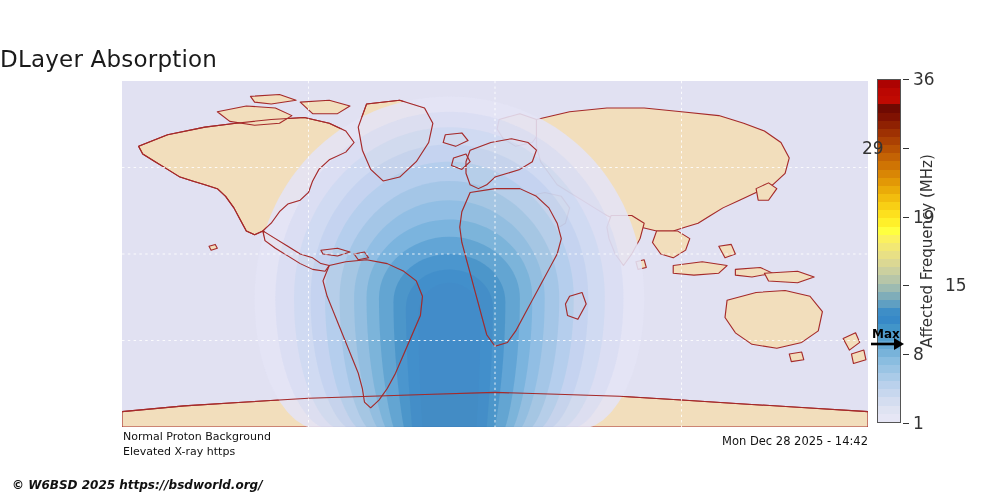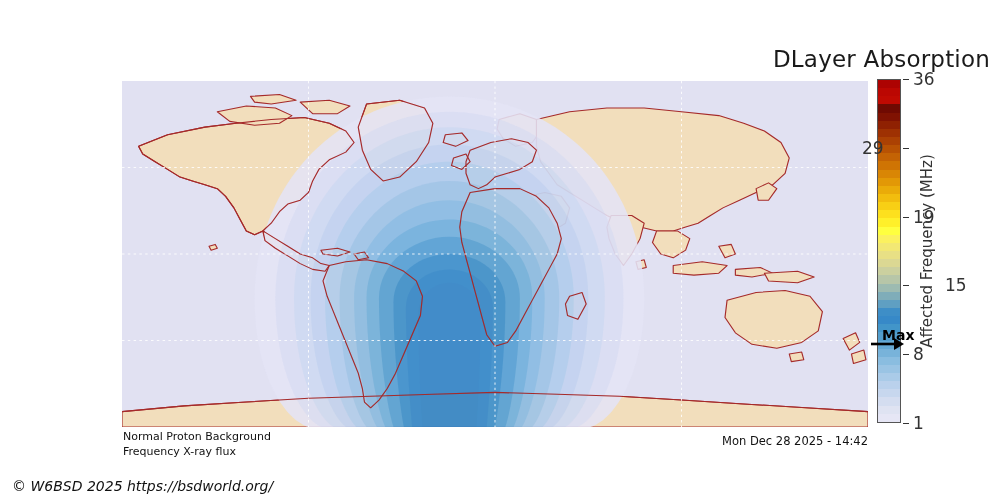--- a/index.html
+++ b/index.html
@@ -2,21 +2,21 @@
 <html><head>
 <meta charset="utf-8">
 <style>
   html,body{margin:0;padding:0;}
   body{
     width:1000px;height:500px;background:#ffffff;
     font-family:"DejaVu Sans","Liberation Sans",sans-serif;
     position:relative;overflow:hidden;
   }
   #title{
-    position:absolute;left:0;top:46px;width:990px;text-align:right;
+    position:absolute;left:0;top:46px;width:990px;text-align:left;
     font-size:23px;color:#1a1a1a;letter-spacing:.2px;
   }
   
   #map-panel{
     position:absolute;left:122px;top:81px;width:746px;height:346px;
     background:#e1e1f2;overflow:hidden;
   }
   #map-svg{position:absolute;left:0;top:0;width:746px;height:346px;display:block;}
   
   #cbar-wrap{position:absolute;left:877px;top:79px;width:24px;height:344px;}
@@ -33,30 +33,30 @@
     position:absolute;left:915px;top:79px;height:344px;width:24px;
     display:flex;align-items:center;justify-content:center;
   }
   #cb-axis-label span{
     transform:rotate(-90deg);white-space:nowrap;font-size:15px;color:#333;
   }
   #max-marker{
     position:absolute;left:870px;top:326px;width:34px;height:26px;
   }
   #max-marker .mx-label{
-    position:absolute;left:12px;top:-1px;font-size:14px;color:#000;font-weight:600;
+    position:absolute;left:2px;top:-1px;font-size:12px;color:#000;font-weight:600;
   }
   
   .note{position:absolute;font-size:11px;color:#111;}
   #note1{left:123px;top:430px;}
   #note2{left:123px;top:445px;}
   #stamp{position:absolute;left:722px;top:434px;font-size:11.5px;color:#111;}
   #copyright{
-    position:absolute;left:12px;top:478px;font-size:14px;color:#111;
-    font-style:italic;font-weight:normal;
+    position:absolute;left:12px;top:478px;font-size:12px;color:#111;
+    font-style:italic;font-weight:bold;
   }
 </style>
 </head>
 <body>
 
 <div id="title">DLayer Absorption</div>
 
 <div id="map-panel">
   <svg id="map-svg" viewBox="0 0 360 180" preserveAspectRatio="none">
     <defs>
@@ -280,21 +280,21 @@
 </div>
 <div id="max-marker" style="top: 328.423px;">
   <div class="mx-label">Max</div>
   <svg width="34" height="26" viewBox="0 0 34 26">
     <line x1="1" y1="16" x2="24" y2="16" stroke="#000" stroke-width="2.6"></line>
     <polygon points="24,10 34,16 24,22" fill="#000"></polygon>
   </svg>
 </div>
 
 <div class="note" id="note1">Normal Proton Background</div>
-<div class="note" id="note2">Frequency X-ray flux</div>
+<div class="note" id="note2">Elevated X-ray https</div>
 <div id="stamp">Mon Dec 28 2025 - 14:42</div>
 <div id="copyright">© W6BSD 2025 https://bsdworld.org/</div>
 
 <div class="cb-tick" style="top: 423px; left: 903px; position: absolute;"></div>
 <div class="cb-tlabel" style="top: 423px; left: 913px;">1</div>
 <div class="cb-tick" style="top: 354.2px; left: 903px; position: absolute;"></div>
 <div class="cb-tlabel" style="top: 354.2px; left: 913px;">8</div>
 <div class="cb-tick" style="top: 285.4px; left: 903px; position: absolute;"></div>
 <div class="cb-tlabel" style="top: 285.4px; left: 913px; margin-left: 32px;">15</div>
 <div class="cb-tick" style="top: 216.6px; left: 903px; position: absolute;"></div>

